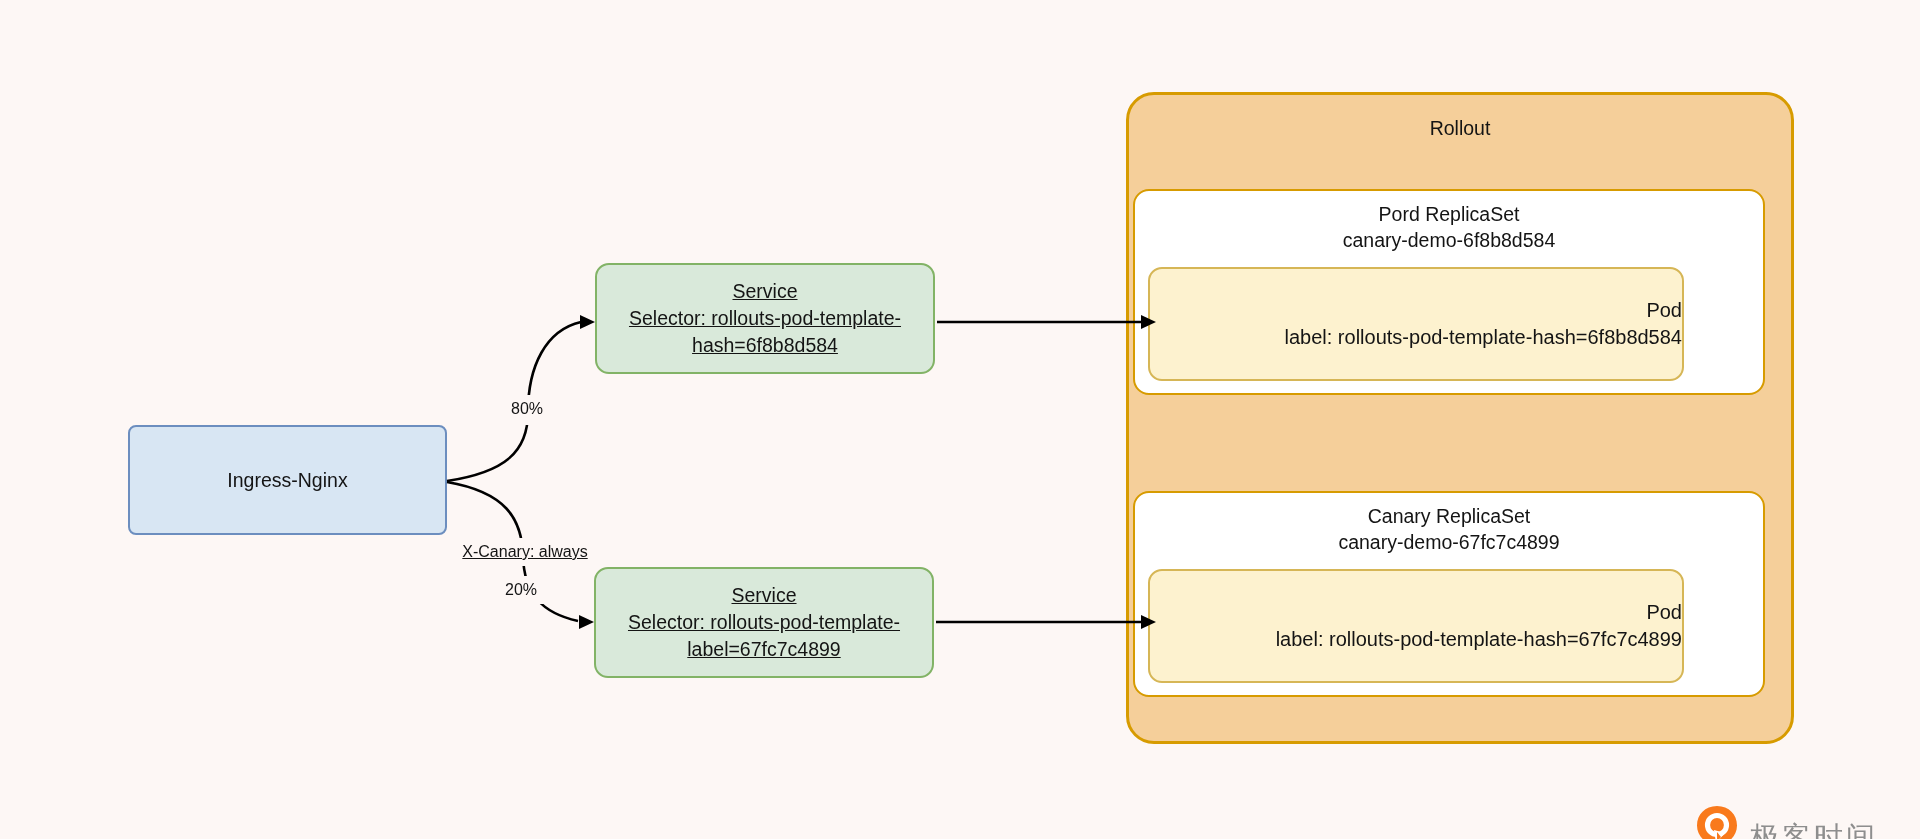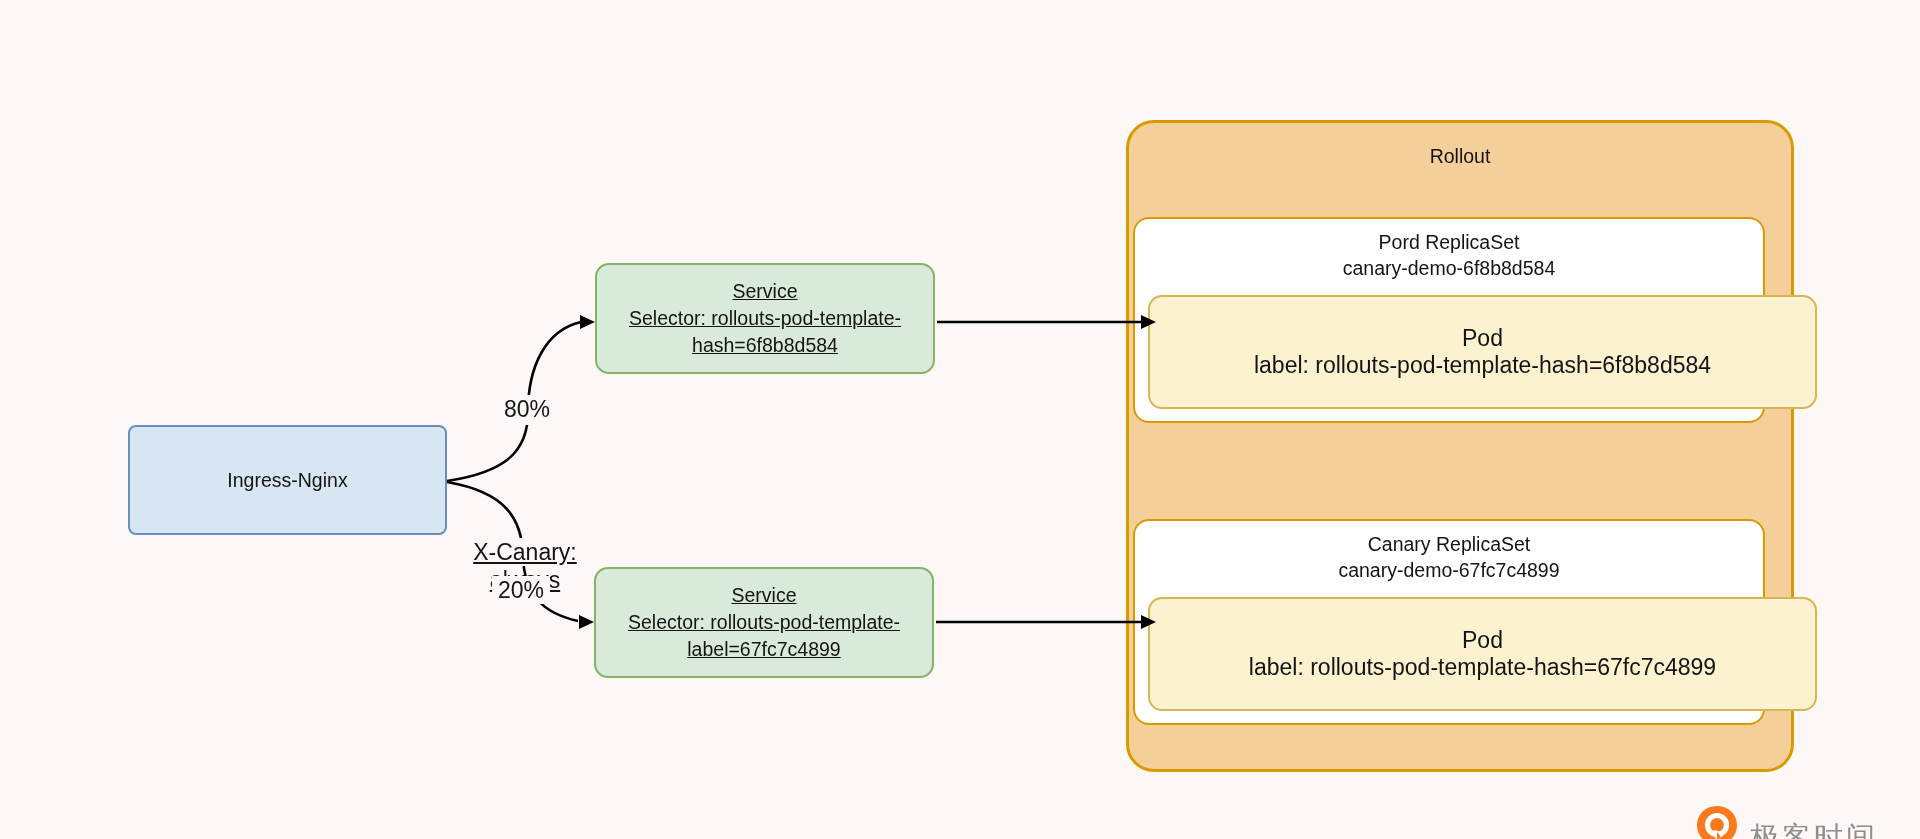--- a/index.html
+++ b/index.html
@@ -39,54 +39,53 @@
     text-decoration:underline;
   }
   .service.stable{left:595px;top:263px;}
   .service.canary{left:594px;top:567px;}
 
   .rollout{
     position:absolute;left:1126px;top:92px;width:668px;height:652px;
     box-sizing:border-box;
     background:var(--rollout-fill);border:3px solid var(--rollout-stroke);
     border-radius:28px;
-    margin-top:28px;
   }
   .rollout-title{
     position:absolute;left:0;right:0;top:22px;
     text-align:center;font-size:19.5px;
   }
   .replicaset{
     position:absolute;left:4px;width:632px;height:206px;
     box-sizing:border-box;
     background:var(--replicaset-fill);border:2px solid var(--rollout-stroke);
     border-radius:16px;
     padding-left:43px;
   }
   .replicaset.stable{top:94px;}
   .replicaset.canary{top:396px;}
   .rs-title{
     position:absolute;left:0;right:0;top:10px;
     text-align:center;font-size:19.5px;line-height:26px;
   }
   .pod{
-    position:absolute;left:13px;top:76px;width:669px;height:114px;
+    position:absolute;left:13px;top:76px;width:536px;height:114px;
     box-sizing:border-box;
-    display:flex;flex-direction:column;align-items:center;justify-content:center;
+    display:flex;flex-direction:column;align-items:flex-end;justify-content:center;
     background:var(--pod-fill);border:2px solid var(--pod-stroke);
-    border-radius:14px;font-size:23px;line-height:27px;text-align:center;
+    border-radius:14px;font-size:20px;line-height:27px;text-align:center;
   }
 
   .edges{position:absolute;left:0;top:0;width:1920px;height:839px;pointer-events:none;}
   .edges path{fill:none;stroke:var(--arrow);stroke-width:2.6px;}
   .edges polygon{fill:var(--arrow);}
 
   .edge-label{
     position:absolute;background:var(--background);
-    text-align:center;font-size:23px;line-height:28px;
+    text-align:center;font-size:16px;line-height:28px;
   }
   .lbl-eighty{left:496px;top:395px;width:62px;height:30px;}
   .lbl-xcanary{left:436px;top:538px;width:178px;height:28px;text-decoration:underline;}
   .lbl-twenty{left:492px;top:576px;width:58px;height:28px;}
 
   .watermark{
     position:absolute;left:1694px;top:804px;
     display:flex;align-items:flex-end;gap:10px;
   }
   .watermark .logo-text{

